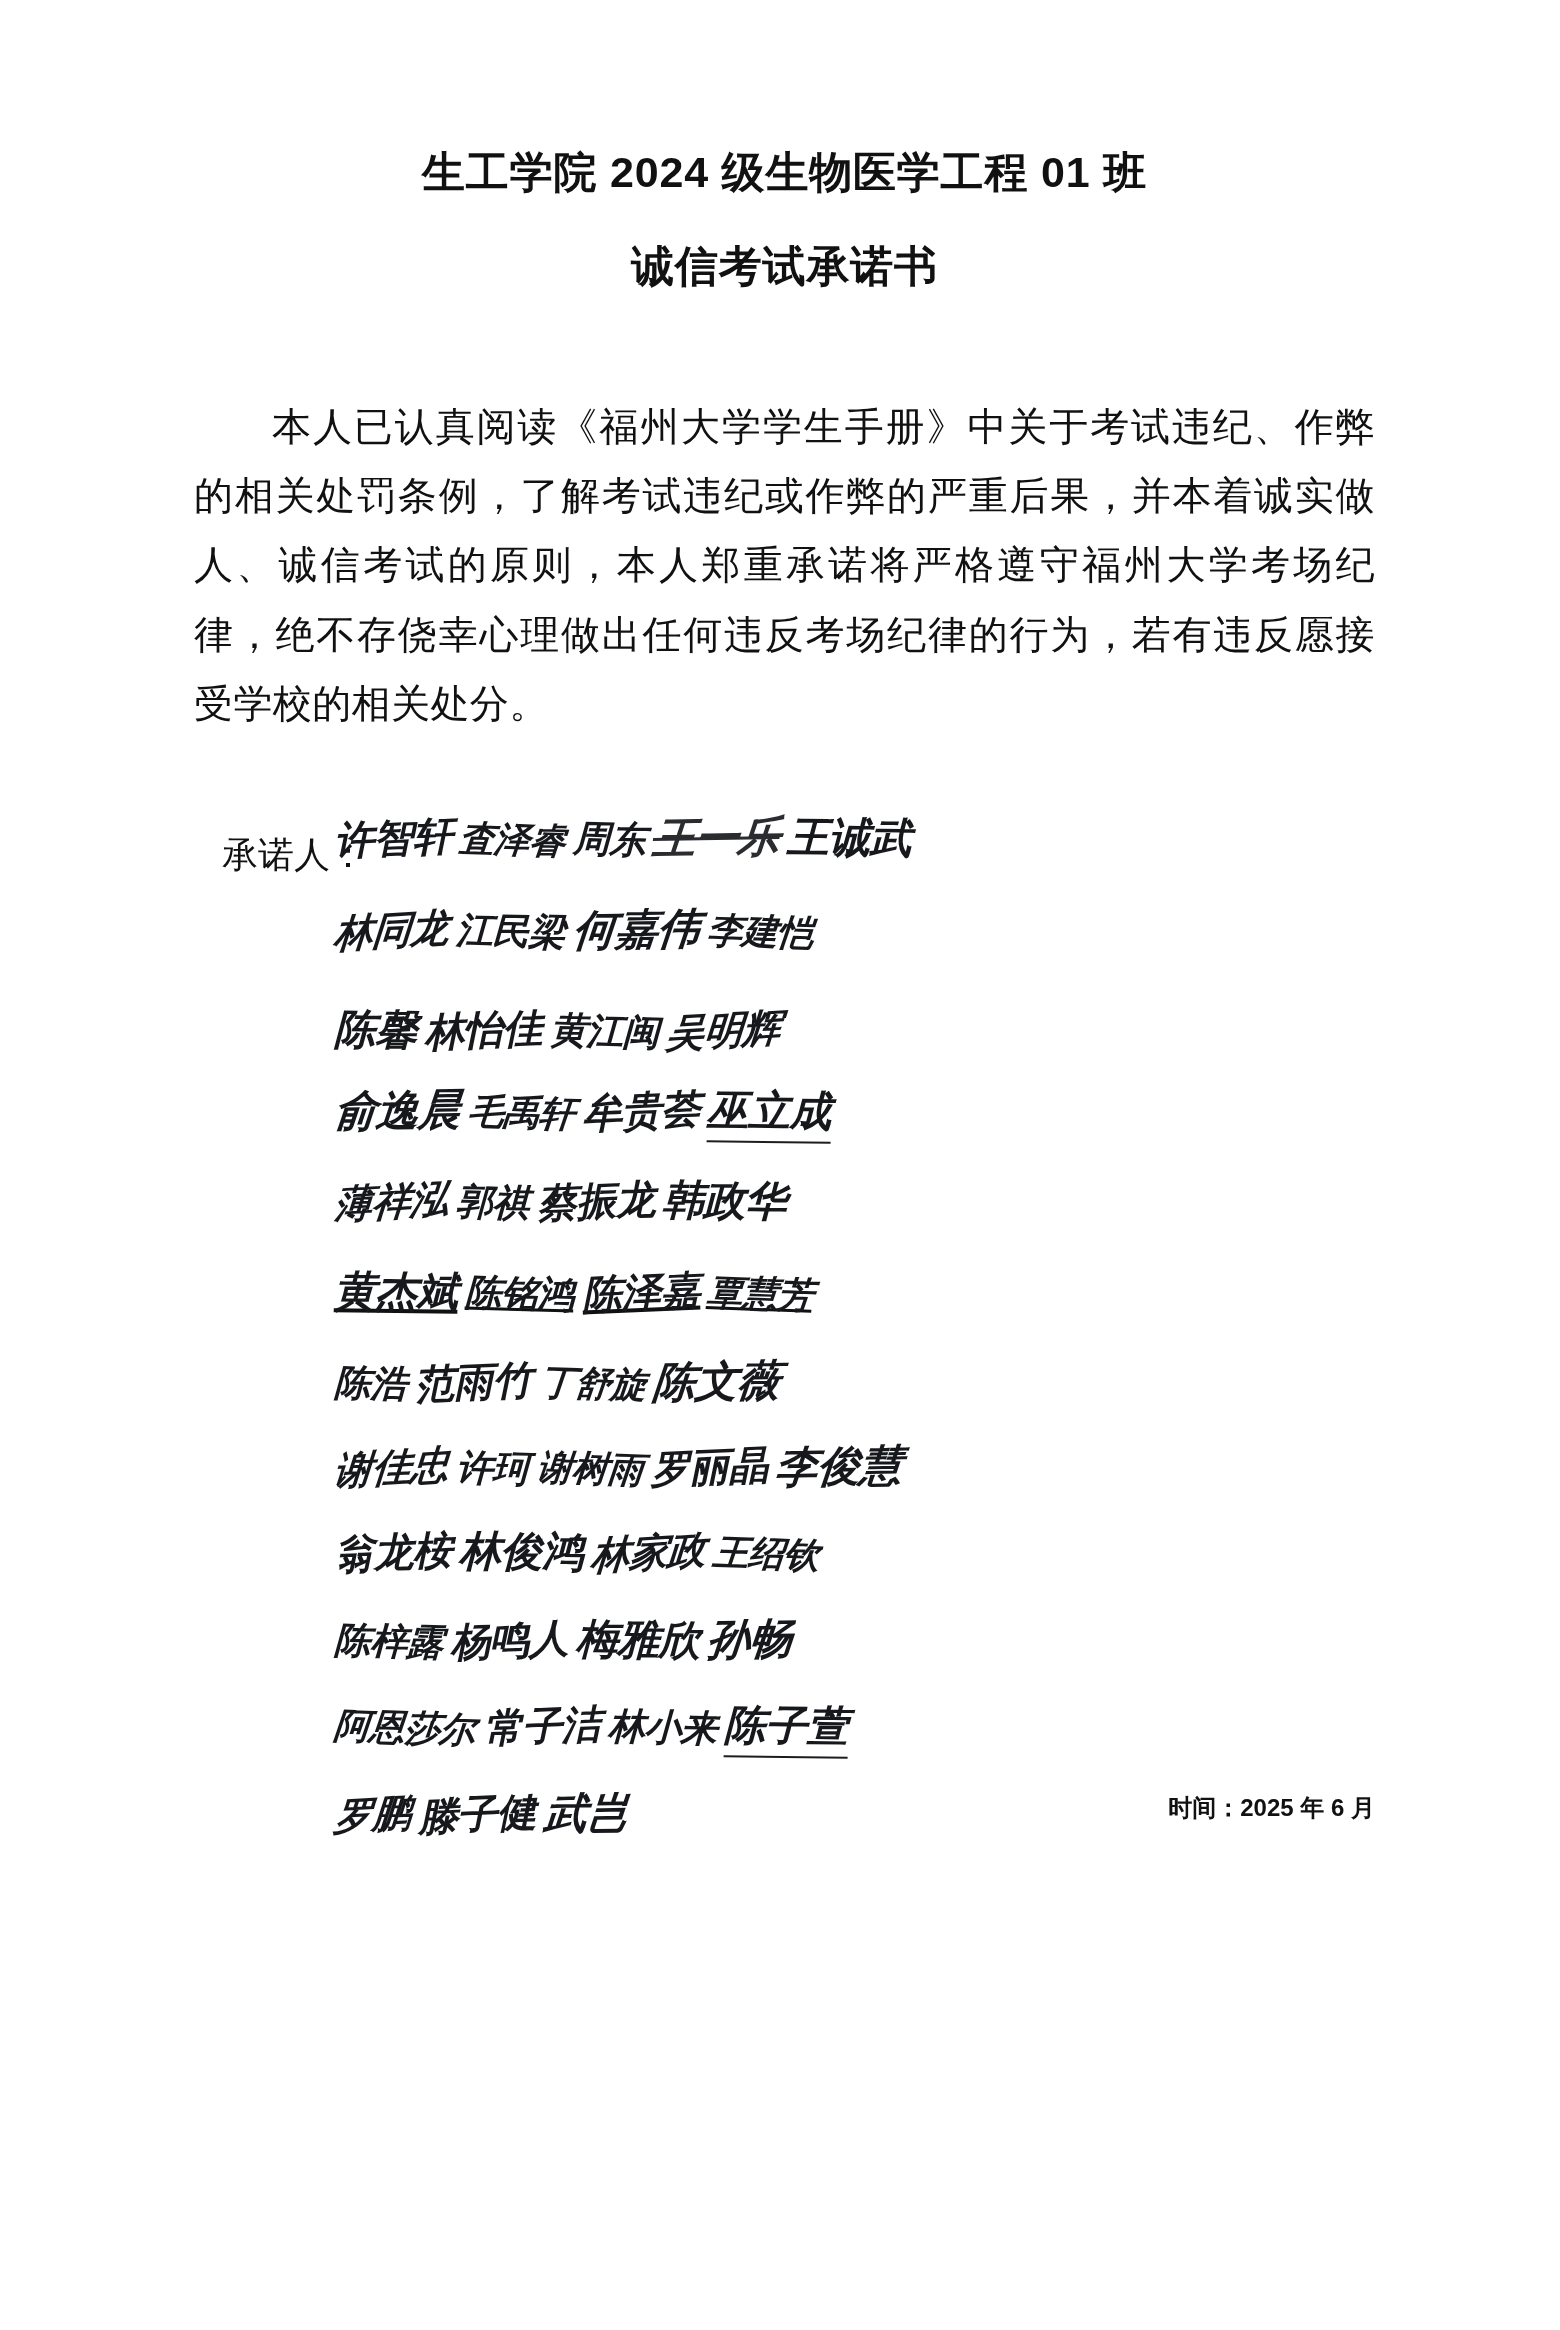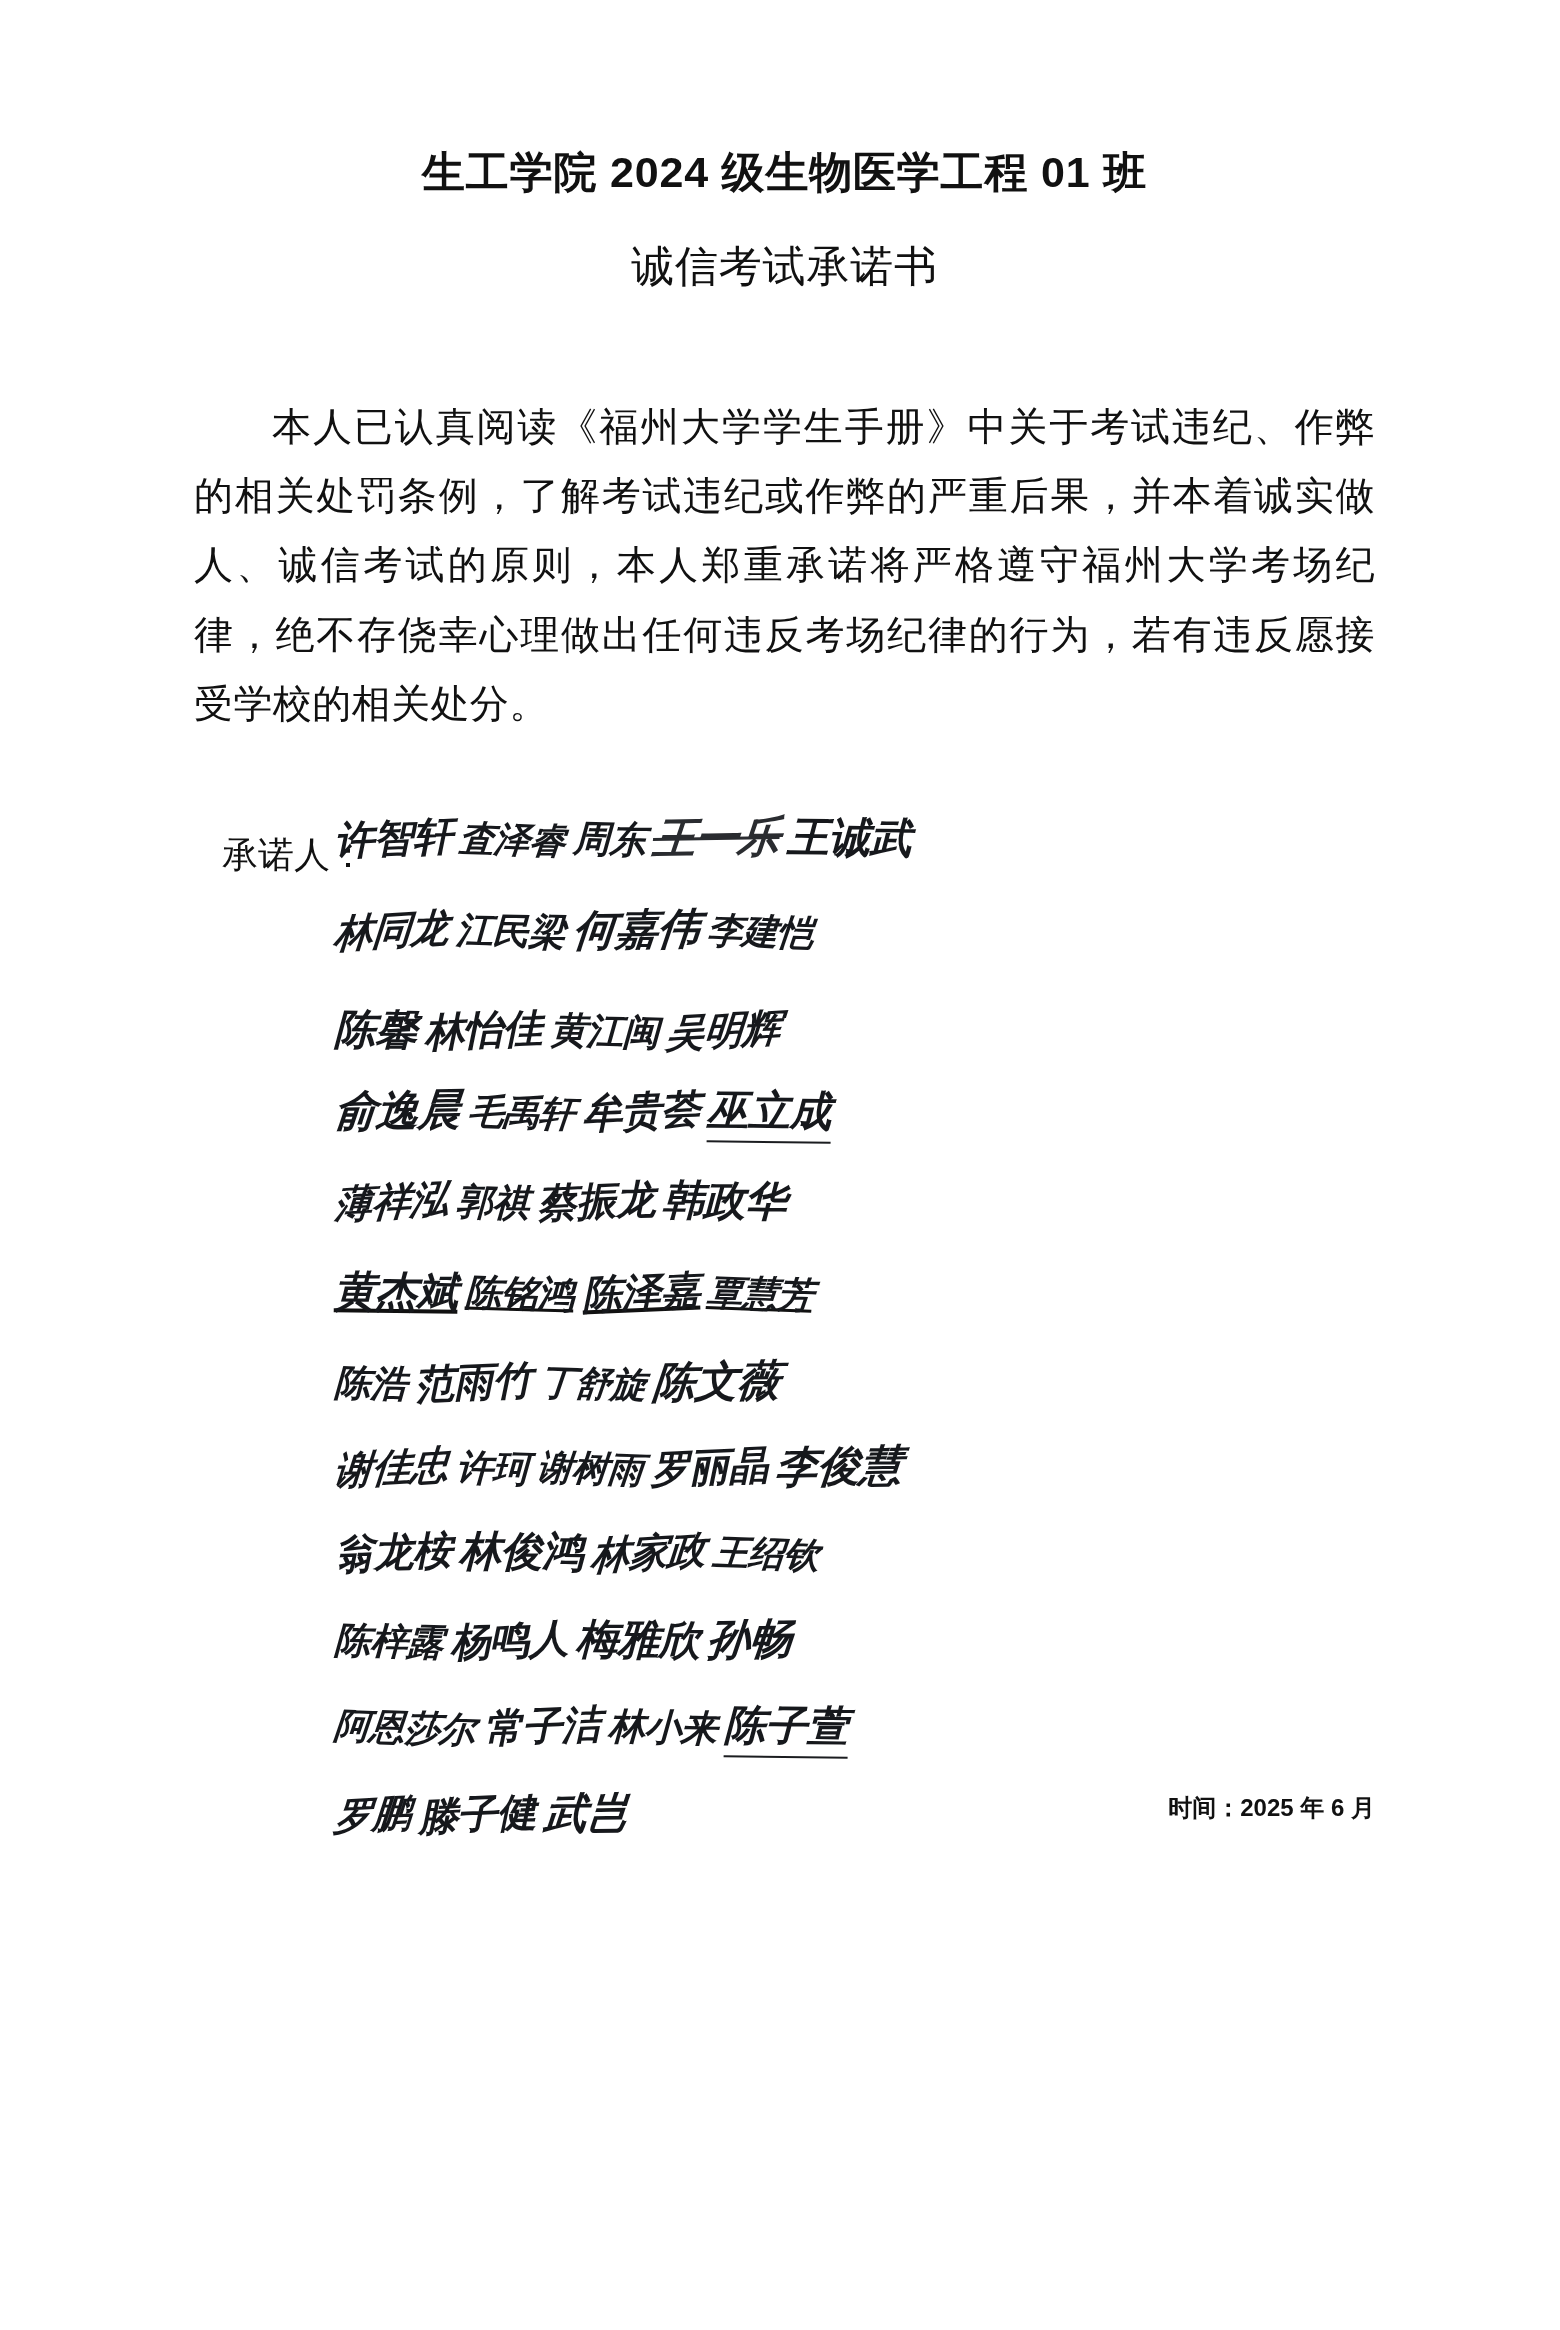--- a/index.html
+++ b/index.html
@@ -38,21 +38,21 @@
   }
   .title-line-1 {
     font-size: 43px;
     font-weight: bold;
     letter-spacing: 0.8px;
     line-height: 1.5;
     font-family: "Liberation Sans", "DejaVu Sans", sans-serif;
   }
   .title-line-2 {
     font-size: 43px;
-    font-weight: normal;
+    font-weight: bold;
     letter-spacing: 0.8px;
     line-height: 1.5;
     margin-top: 29.5px;
     font-family: "Liberation Sans", "DejaVu Sans", sans-serif;
   }
   .paragraph {
     margin-top: 93px;
     font-size: 39px;
     line-height: 1.78;
     text-align: justify;

